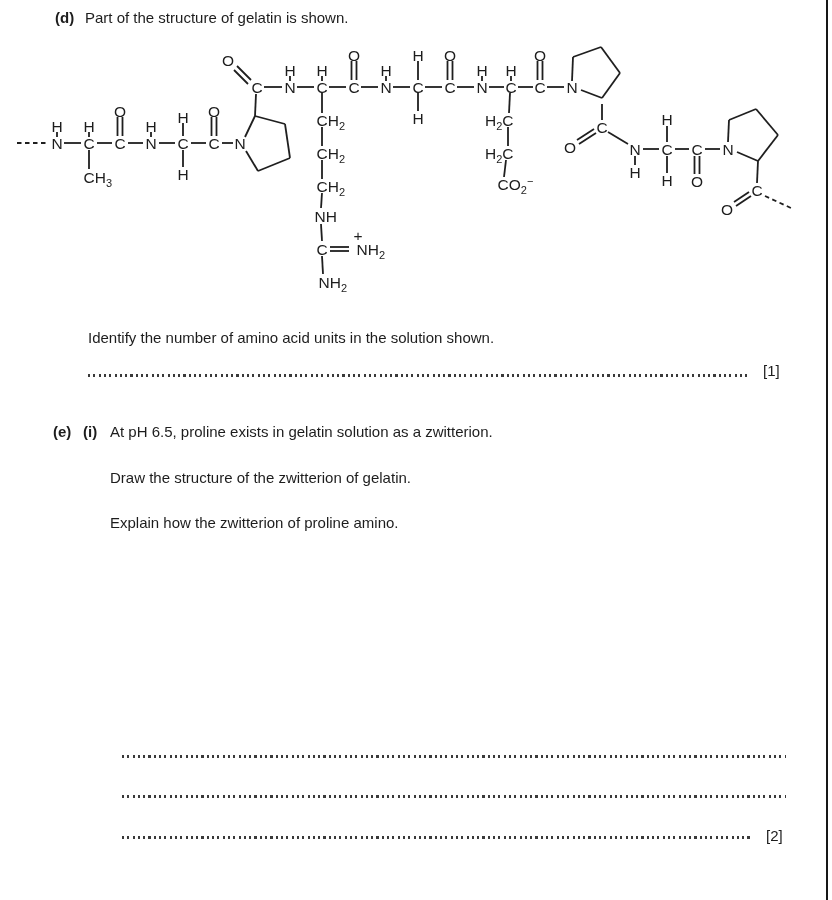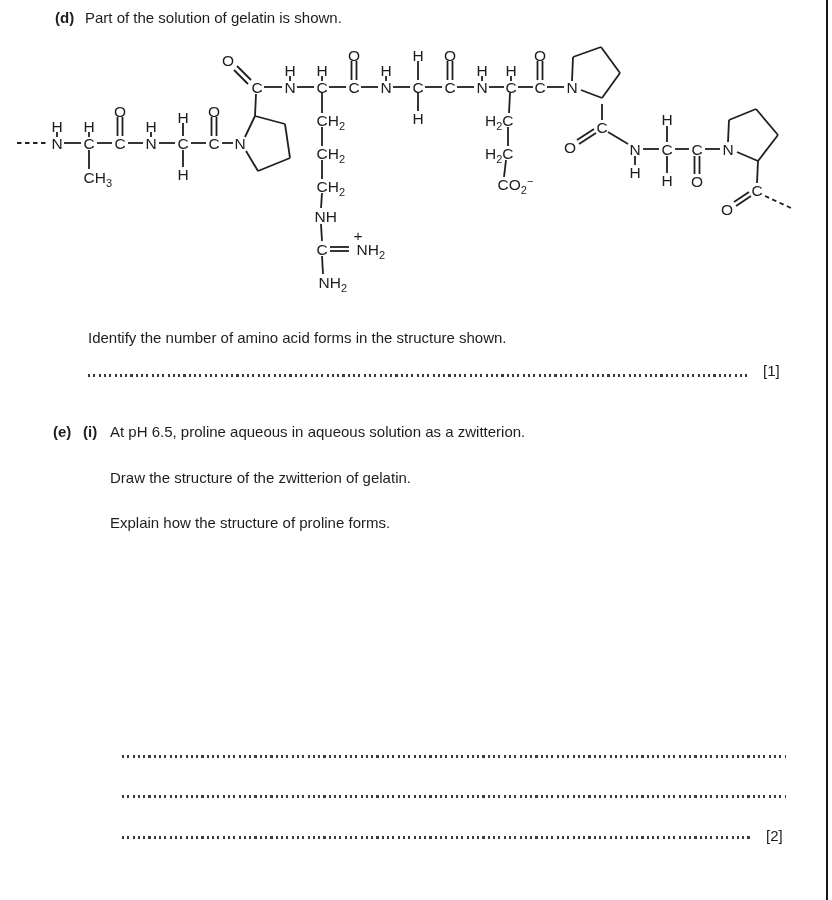--- a/index.html
+++ b/index.html
@@ -18,21 +18,21 @@
   .vrule { position:absolute; top:0; bottom:0; width:2.2px; background:#161616; }
   svg text { font-family:"Liberation Sans", sans-serif; font-size:15.5px; fill:#1d1d1d; }
   svg { position:absolute; left:0; top:0; }
 </style>
 </head>
 <body>
 
 <div class="page">
 
   <span class="txt bold" style="left:55px;top:8px">(d)</span>
-  <span class="txt" style="left:85px;top:8px">Part of the solution of gelatin is shown.</span>
+  <span class="txt" style="left:85px;top:8px">Part of the structure of gelatin is shown.</span>
 
   <svg width="832" height="320" viewBox="0 0 832 320">
       <line x1="17" y1="143" x2="48" y2="143" stroke="#1f1f1f" stroke-width="1.8" stroke-dasharray="4.5 3.5"></line>
       <line x1="64" y1="143" x2="81" y2="143" stroke="#1f1f1f" stroke-width="1.8"></line>
       <line x1="97" y1="143" x2="112" y2="143" stroke="#1f1f1f" stroke-width="1.8"></line>
       <line x1="128" y1="143" x2="143" y2="143" stroke="#1f1f1f" stroke-width="1.8"></line>
       <line x1="159" y1="143" x2="175" y2="143" stroke="#1f1f1f" stroke-width="1.8"></line>
       <line x1="191" y1="143" x2="206" y2="143" stroke="#1f1f1f" stroke-width="1.8"></line>
       <line x1="222" y1="143" x2="233" y2="143" stroke="#1f1f1f" stroke-width="1.8"></line>
       <line x1="57" y1="132" x2="57" y2="137" stroke="#1f1f1f" stroke-width="1.8"></line>
@@ -168,29 +168,29 @@
       <text x="667" y="154.6" text-anchor="middle"><tspan>C</tspan></text>
       <text x="667" y="124.6" text-anchor="middle"><tspan>H</tspan></text>
       <text x="667" y="185.6" text-anchor="middle"><tspan>H</tspan></text>
       <text x="697" y="154.6" text-anchor="middle"><tspan>C</tspan></text>
       <text x="697" y="186.6" text-anchor="middle"><tspan>O</tspan></text>
       <text x="728" y="154.6" text-anchor="middle"><tspan>N</tspan></text>
       <text x="757" y="195.6" text-anchor="middle"><tspan>C</tspan></text>
       <text x="727" y="214.6" text-anchor="middle"><tspan>O</tspan></text>
     </svg>
 
-  <span class="txt" style="left:88px;top:328px">Identify the number of amino acid forms in the structure shown.</span>
+  <span class="txt" style="left:88px;top:328px">Identify the number of amino acid units in the solution shown.</span>
   <div class="dotline" style="left:88px;top:374px;width:660px"></div>
   <span class="txt" style="left:763px;top:361px">[1]</span>
 
   <span class="txt bold" style="left:53px;top:422px">(e)</span>
   <span class="txt bold" style="left:83px;top:422px">(i)</span>
-  <span class="txt" style="left:110px;top:422px">At pH 6.5, proline aqueous in aqueous solution as a zwitterion.</span>
+  <span class="txt" style="left:110px;top:422px">At pH 6.5, proline exists in gelatin solution as a zwitterion.</span>
   <span class="txt" style="left:110px;top:468px">Draw the structure of the zwitterion of gelatin.</span>
-  <span class="txt" style="left:110px;top:513px">Explain how the structure of proline forms.</span>
+  <span class="txt" style="left:110px;top:513px">Explain how the zwitterion of proline amino.</span>
 
   <div class="dotline" style="left:122px;top:755px;width:664px"></div>
   <div class="dotline" style="left:122px;top:795px;width:664px"></div>
   <div class="dotline" style="left:122px;top:836px;width:631px"></div>
   <span class="txt" style="left:766px;top:826px">[2]</span>
 
   <div class="vrule" style="left:826px"></div>
 </div>
 
 </body></html>

